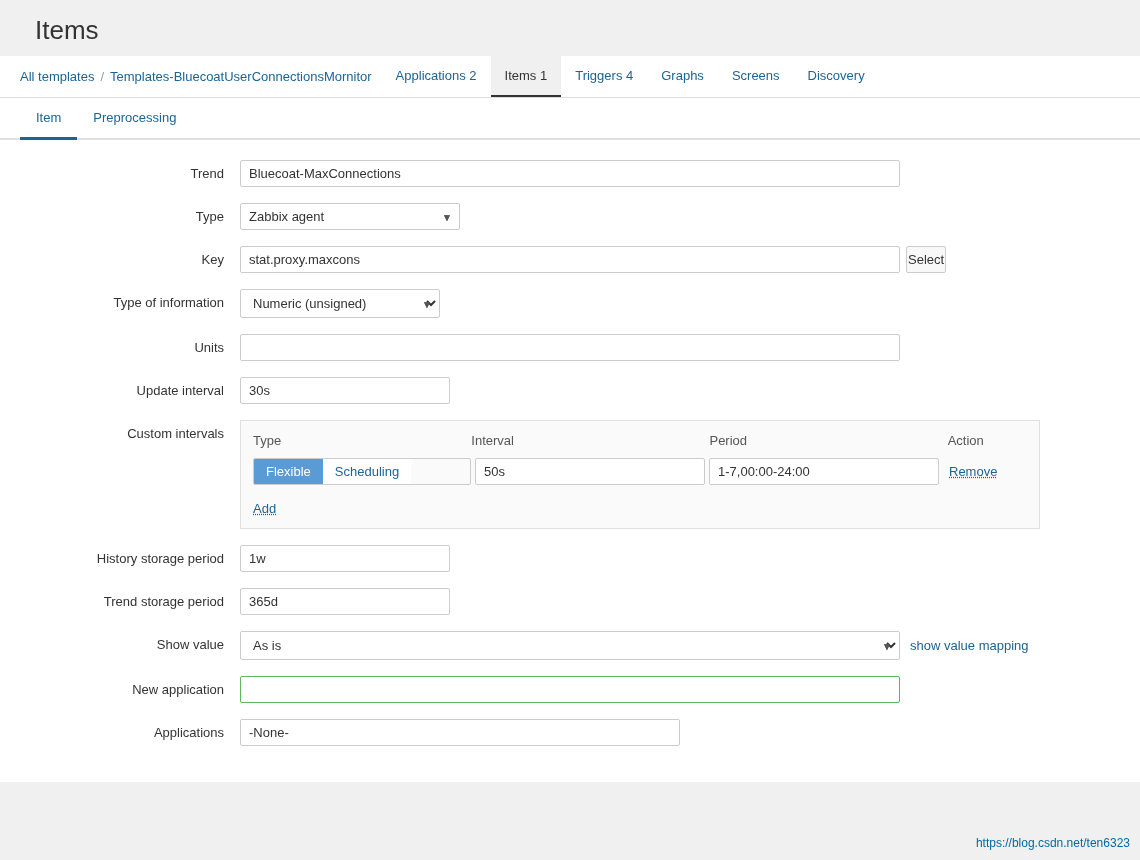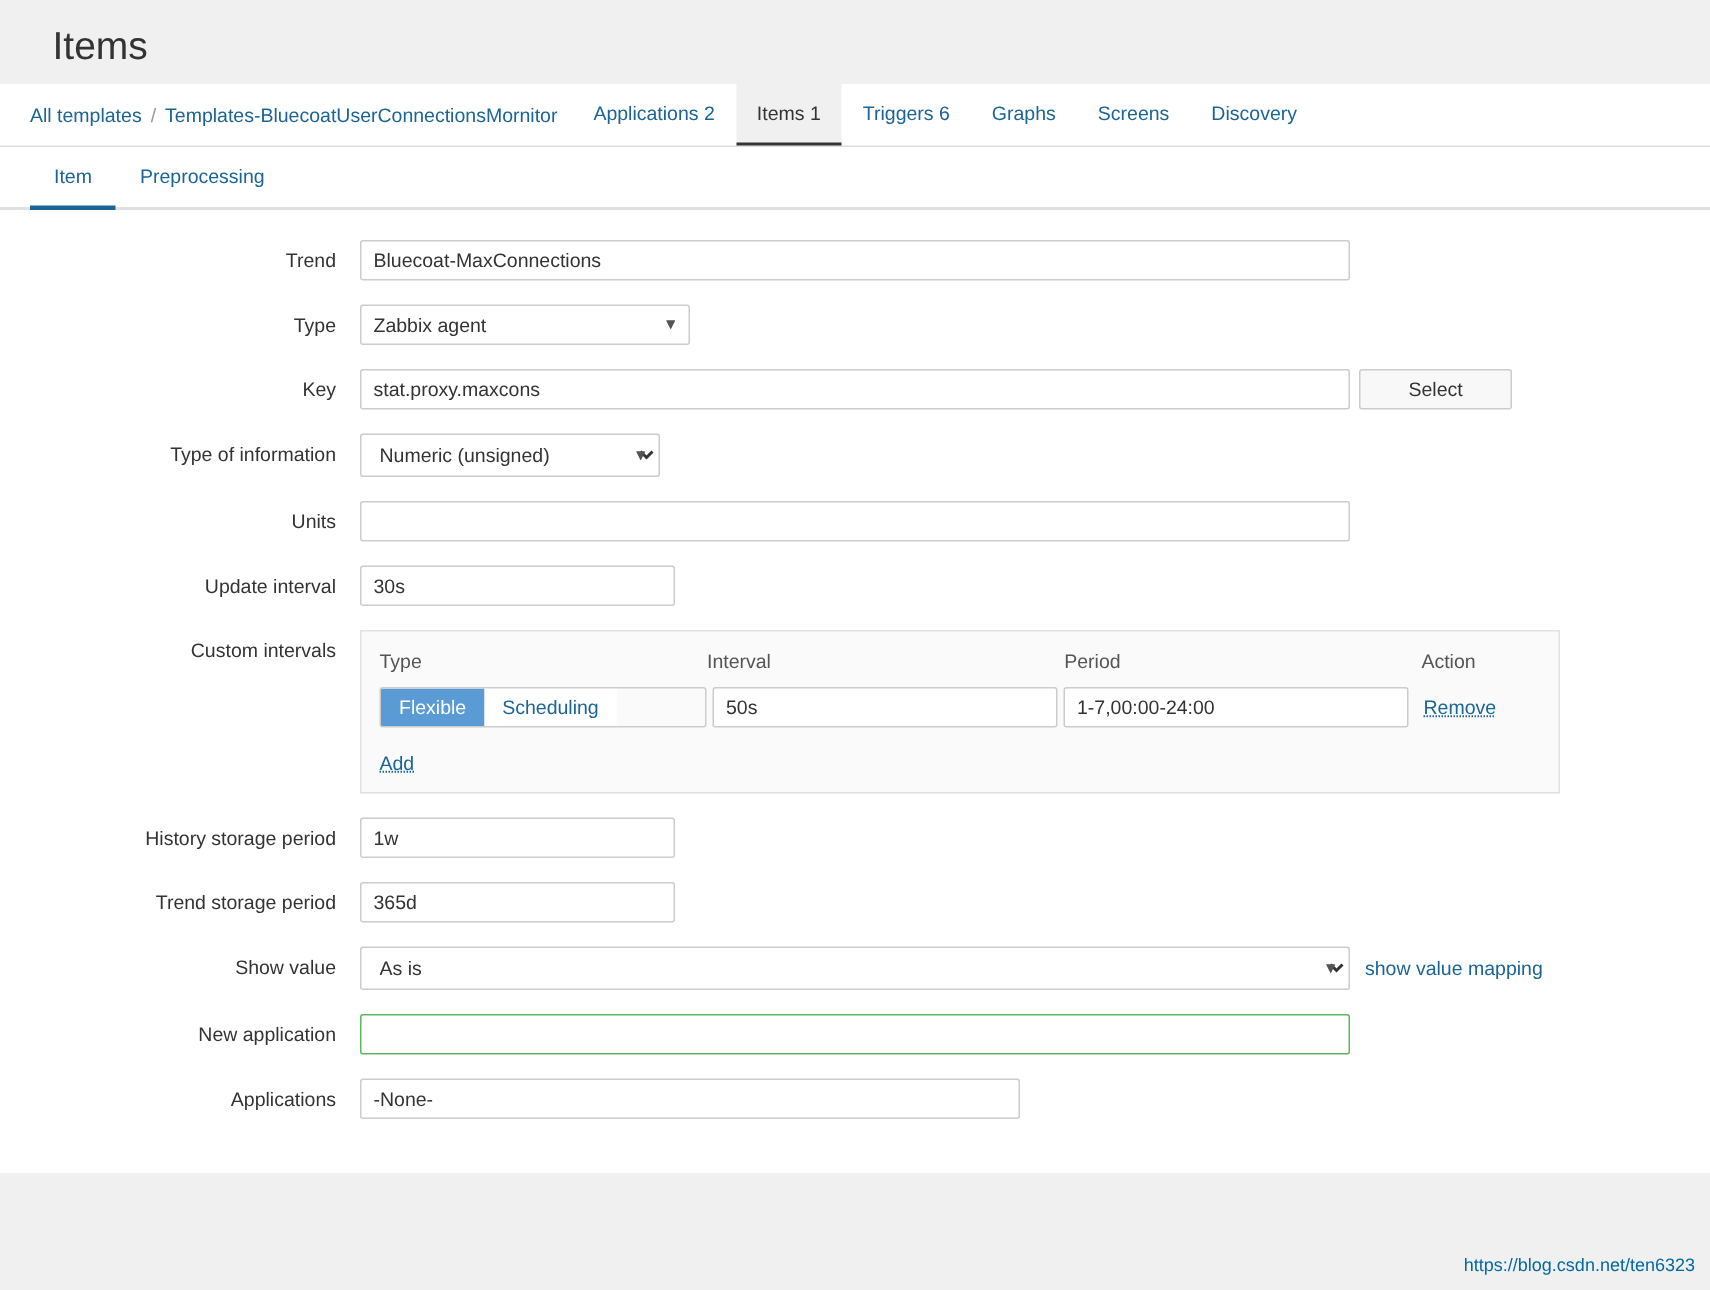--- a/index.html
+++ b/index.html
@@ -141,21 +141,21 @@
     .select-info {
       width: 200px;
     }
     .select-show-value {
       width: 660px;
     }
     .btn-select {
       background: #f8f8f8;
       border: 1px solid #ccc;
       border-radius: 2px;
-      padding: 5px 32px;
+      padding: 5px 1px;
       font-size: 13px;
       cursor: pointer;
       color: #333;
       margin-left: 6px;
     }
     .key-row {
       display: flex;
       align-items: center;
     }
     .custom-intervals-block {
@@ -250,21 +250,21 @@
 </div>
 
 <div class="breadcrumb-nav">
   <a class="breadcrumb-link">All templates</a>
   <span class="breadcrumb-sep">/</span>
   <a class="breadcrumb-link">Templates-BluecoatUserConnectionsMornitor</a>
 
   <div class="nav-tabs">
     <a class="nav-tab">Applications 2</a>
     <a class="nav-tab active">Items 1</a>
-    <a class="nav-tab">Triggers 6</a>
+    <a class="nav-tab">Triggers 4</a>
     <a class="nav-tab">Graphs</a>
     <a class="nav-tab">Screens</a>
     <a class="nav-tab">Discovery</a>
   </div>
 </div>
 
 <div class="content-area">
   <div class="tabs-row">
     <div class="tab-item active">Item</div>
     <div class="tab-item">Preprocessing</div>

